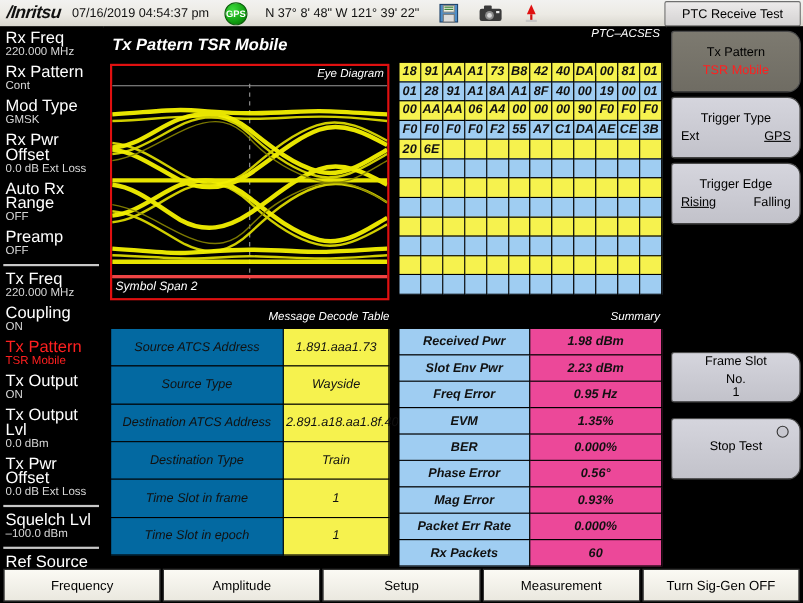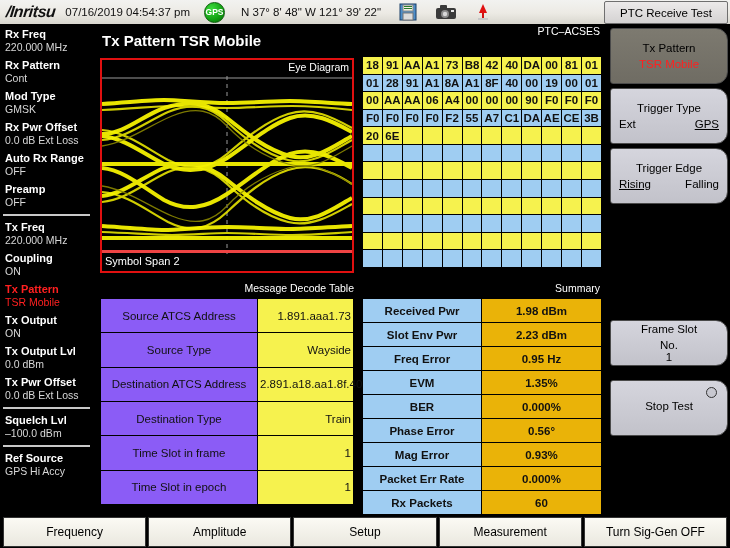--- a/index.html
+++ b/index.html
@@ -41,21 +41,21 @@
     font-size: 11.5px; color: #000;
     display: flex; align-items: center; justify-content: center;
   }
 
   
   .leftbar {
     position: absolute; left: 0; top: 24px; width: 94px; height: 492px;
     background: #000; color: #fff; padding-top: 4px; box-sizing: border-box;
   }
   .lb-item { padding: 0 0 0 5px; margin-bottom: 5px; }
-  .lb-label { font-size: 11px; font-weight: bold; color: #ffffff; line-height: 13px; }
+  .lb-label { font-size: 15px; font-weight: normal; color: #ffffff; line-height: 13px; }
   .lb-value { font-size: 10.5px; color: #d8d8d8; line-height: 13px; }
   .lb-item.accent .lb-label { color: #ff2020; }
   .lb-item.accent .lb-value { color: #ff2020; }
   .lb-sep { height: 2px; background: #c8c8c8; margin: 4px 4px 5px 3px; }
 
   
   .rightbar { position: absolute; right: 0; top: 24px; width: 124px; height: 492px; background:#000; }
   .rkey {
     position: absolute; left: 4px; width: 118px;
     background: linear-gradient(to bottom,#d5d5dd,#c2c2ca);
@@ -70,21 +70,21 @@
   .rkey .k-title { font-size: 11.5px; margin-bottom: 4px; }
   .rkey .k-val { font-size: 11.5px; }
   .rkey .k-val.red { color: #ff2020; }
   .k-choices { display: flex; width: 100%; justify-content: space-between; padding: 0 8px; box-sizing: border-box; }
   .k-choices span { font-size: 11.5px; }
   .k-choices span.sel { text-decoration: underline; }
   .led { position: absolute; right: 10px; top: 6px; width: 9px; height: 9px; border-radius: 50%;
          border: 1px solid #333; background: #c8c8d0; }
 
   
-  .main { position: absolute; left: 94px; top: 24px; width: 512px; height: 407px; background: #000; }
+  .main { position: absolute; left: 94px; top: 24px; width: 512px; height: 407px; background: #000; font-style: italic; }
   .ptc-acses { position: absolute; right: 6px; top: 1px; font-size: 10.5px; color: #ffffff; }
   .tx-title { position: absolute; left: 8px; top: 8px; font-size: 15px; font-weight: bold; color: #fff; }
 
   
   .eyebox {
     position: absolute; left: 6px; top: 34px; width: 254px; height: 215px;
     border: 2px solid #e01010; background: #000; box-sizing: border-box;
   }
   .eye-head { position: relative; height: 16px; }
   .eye-head .lbl { position: absolute; right: 3px; top: 1px; font-size: 10.5px; color: #fff; }
@@ -108,29 +108,29 @@
     font-size: 11px; font-weight: bold; height: 16px; padding: 0;
   }
   .payload-tbl tr.y td { background: #f6f24e; }
   .payload-tbl tr.b td { background: #9fcdf2; }
   .payload-tbl td.l { text-align: left; padding-left: 3px; }
 
   
   .mdt-wrap { position: absolute; left: 6px; top: 274px; width: 254px; height: 218px; }
   .mdt { width: 254px; height: 207px; }
   .mdt td { height: 29px; text-align: center; font-size: 11.5px; padding: 0 2px; }
-  .mdt td.k { background: #8b5cf6; width: 152px; }
-  .mdt td.v { background: #f6f24e; text-align: right; }
+  .mdt td.k { background: #0369a1; width: 152px; }
+  .mdt td.v { background: #f6f24e; }
 
   
   .sum-wrap { position: absolute; left: 268px; top: 274px; width: 240px; height: 218px; }
   .sum { width: 240px; height: 207px; }
   .sum td { height: 23px; text-align: center; font-weight: bold; font-size: 14px; padding: 0; }
   .sum td.k { background: #9fcdf2; width: 118px; }
-  .sum td.v { background: #eab308; }
+  .sum td.v { background: #ec4899; }
 
   
   .bottombar {
     position: absolute; left: 0; bottom: 0; width: 730px; height: 32px;
     background: #000; display: flex; align-items: center; padding: 0 2px; box-sizing: border-box;
   }
   .bbtn {
     flex: 1 1 0; height: 28px; margin: 0 1px;
     background: linear-gradient(to bottom,#fbfaf4,#eae8df);
     border: 1px solid #333; color: #000;

